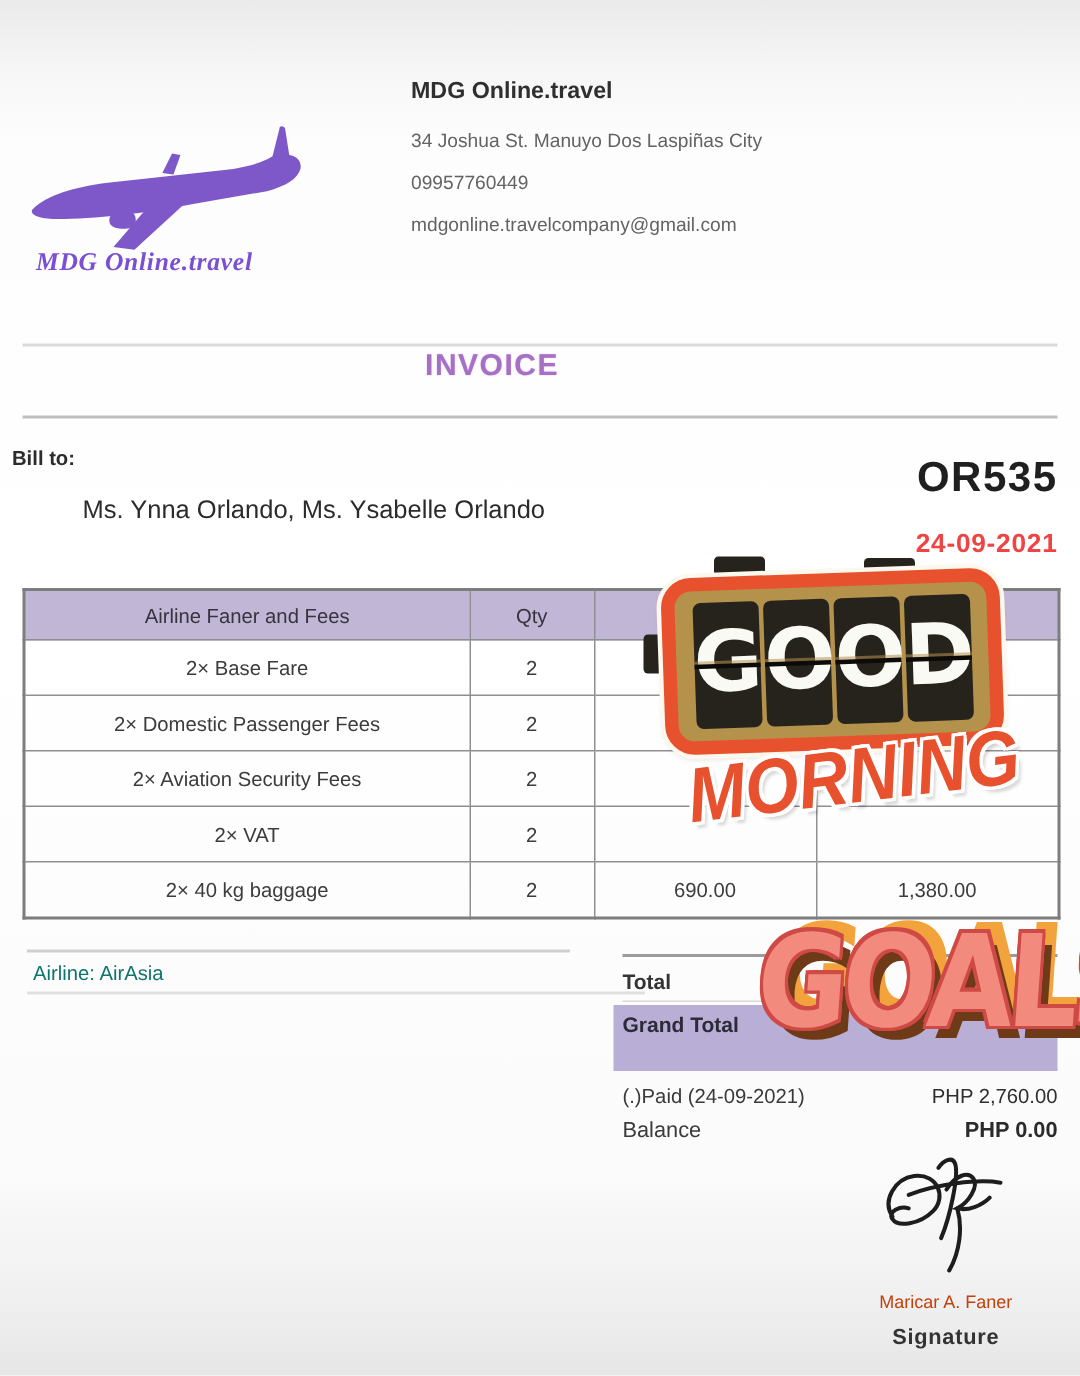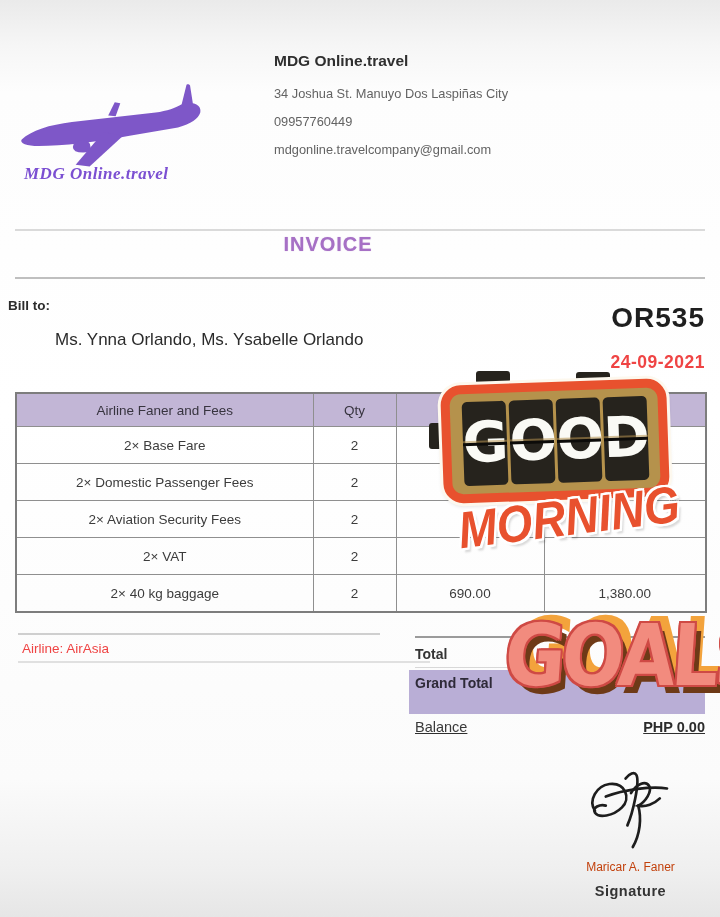--- a/index.html
+++ b/index.html
@@ -37,36 +37,36 @@
   
   .fees-table{left:15px;top:392px;width:690px;border-collapse:collapse;table-layout:fixed;}
   .fees-table th,.fees-table td{border:1px solid #8f8f8f;text-align:center;
     color:#3c3c3c;font-size:13.5px;font-weight:normal;}
   .fees-table th{height:30px;background:#c2b6d6;color:#37343f;}
   .fees-table td{height:34px;background:transparent;}
   .fees-table{border:2px solid #7d7d7d;}
 
   
   .airline-rule-top{left:18px;top:633px;width:362px;height:2px;background:#cfcfcf;}
-  .airline-note{left:22px;top:641px;font-size:13.5px;color:#ef4444;}
+  .airline-note{left:22px;top:641px;font-size:13.5px;color:#0f766e;}
   .airline-rule-bottom{left:18px;top:661px;width:412px;height:1.5px;background:#e0e0e0;}
 
   
   .totals{left:415px;top:636px;width:290px;}
   .totals-rule{height:2px;background:#9b9b9b;margin-bottom:5px;}
   .total-row{display:flex;justify-content:space-between;align-items:center;
     font-size:14px;color:#2f2f2f;padding:3px 0;}
   .total-row .lbl{font-weight:bold;color:#343434;}
   .total-row.light .lbl{font-weight:bold;}
   .row-divider{height:1px;background:#d8d8d8;margin:2px 0;}
   .grand-row{background:#b9aed6;margin-left:-6px;padding:5px 6px 23px 6px;}
   .grand-row .lbl{color:#2e2a38;}
   .paid-row{padding-top:9px;font-size:13.5px;}
   .paid-row .lbl{font-weight:normal;color:#3a3a3a;}
-  .balance-row{padding-top:5px;font-size:14.5px;text-decoration:underline;}
+  .balance-row{padding-top:5px;font-size:14.5px;}
   .balance-row .val{font-weight:bold;color:#2b2b2b;}
   .balance-row .lbl{font-weight:normal;color:#3a3a3a;}
 
   
   .signature-block{left:553px;top:766px;width:155px;text-align:center;}
   .signatory-name{font-size:12px;color:#c2410c;margin-top:0;}
   .signature-label{font-size:14.5px;font-weight:bold;color:#333;margin-top:9px;letter-spacing:0.5px;}
 
   
   .sticker-gm{left:428px;top:368px;width:285px;height:200px;z-index:6;}
@@ -190,20 +190,24 @@
     <div class="totals-rule"></div>
     <div class="total-row light">
       <span class="lbl">Total</span>
       <span class="val"></span>
     </div>
     <div class="row-divider"></div>
     <div class="total-row grand-row">
       <span class="lbl">Grand Total</span>
       <span class="val"></span>
     </div>
+    <div class="total-row paid-row">
+      <span class="lbl">(.)Paid (24-09-2021)</span>
+      <span class="val">PHP 2,760.00</span>
+    </div>
     <div class="total-row balance-row">
       <span class="lbl">Balance</span>
       <span class="val">PHP 0.00</span>
     </div>
   </div>
 
   <div class="abs signature-block">
     <svg viewBox="0 0 120 100" width="108" height="90">
       <g stroke="#1d1d1d" fill="none" stroke-width="3" stroke-linecap="round">
         <path d="M20,50 C12,38 22,22 36,20 C54,18 60,36 50,46 C40,56 24,58 20,52 C16,46 26,42 32,44"></path>

